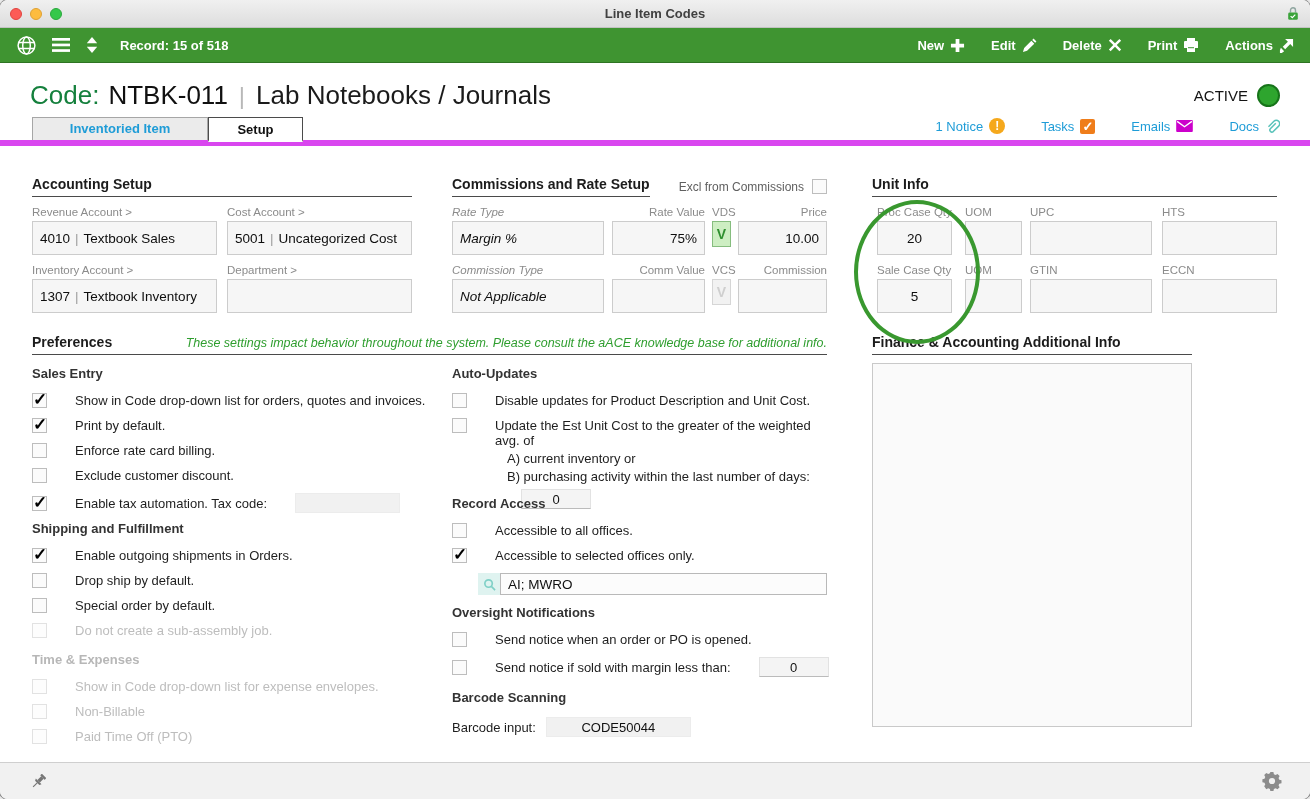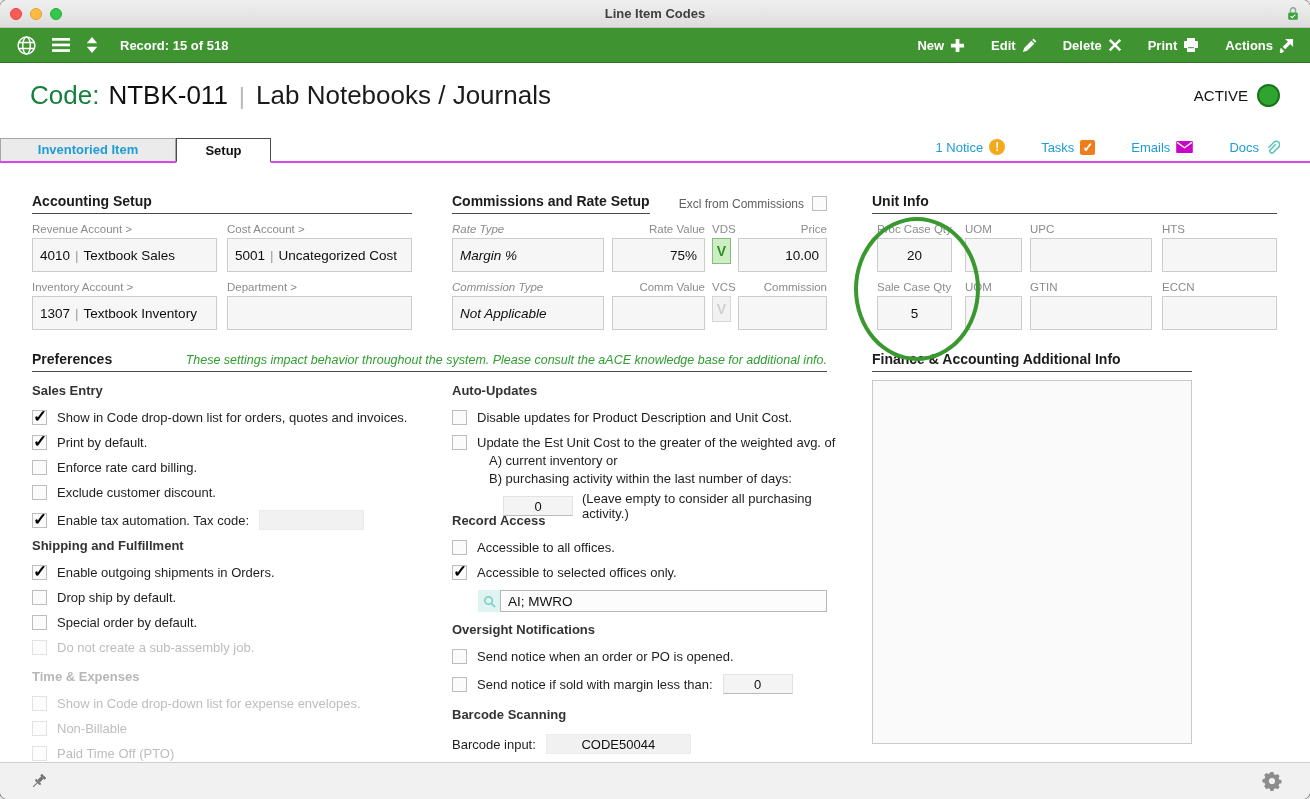--- a/index.html
+++ b/index.html
@@ -25,21 +25,21 @@
   
   .header{display:flex;align-items:center;padding:17px 30px 0 30px;}
   .code-label{color:#15803d;font-size:26px;}
   .code-val{color:#101010;font-size:26px;margin-left:9px;}
   .hsep{color:#b8b8b8;font-size:24px;margin:0 11px;}
   .item-name{color:#1b1b1b;font-size:26px;}
   .status{margin-left:auto;display:flex;align-items:center;gap:9px;}
   .status-label{font-size:15px;color:#141414;}
   .status-dot{width:19px;height:19px;border-radius:50%;background:#2ea52e;border:2px solid #17741a;box-sizing:content-box;}
   
-  .tabs{position:relative;margin-top:25px;border-bottom:2px solid #d946ef;display:flex;align-items:flex-end;height:25px;}
+  .tabs{position:relative;margin-top:4px;padding-left:32px;border-bottom:6px solid #d946ef;display:flex;align-items:flex-end;height:25px;}
   .tab{box-sizing:border-box;text-align:center;font-size:13px;font-weight:bold;cursor:pointer;}
   .tab.inactive{width:176px;height:23px;line-height:22px;background:#ebebeb;border:1px solid #a6a6a6;border-bottom:none;color:#1e9cd7;}
   .tab.active{width:95px;height:25px;line-height:24px;background:#fff;border:1px solid #4b4b4b;border-bottom:2px solid #fff;margin-bottom:-2px;color:#101010;}
   .tab-links{position:absolute;right:30px;bottom:6px;display:flex;gap:36px;}
   .tlink{display:flex;gap:6px;align-items:center;color:#1e9cd7;font-size:13px;cursor:pointer;text-align:center;}
   .notice-ic{width:16px;height:16px;border-radius:50%;background:#f5a81c;color:#fff;font-weight:bold;font-size:12px;
              display:flex;align-items:center;justify-content:center;}
   .tasks-ic{width:15px;height:15px;background:#ef7d1a;border-radius:2px;color:#fff;font-weight:bold;font-size:13px;
             display:flex;align-items:center;justify-content:center;}
   
@@ -64,21 +64,21 @@
   .vbox{width:19px;height:26px;box-sizing:border-box;display:flex;align-items:center;justify-content:center;
         font-weight:bold;font-size:14px;cursor:pointer;}
   .vbox.on{background:#cdeec2;border:1px solid #86bd7e;color:#2f8f2f;}
   .vbox.off{background:#f2f2f2;border:1px solid #d6d6d6;color:#cfcfcf;}
   
   .uirow{display:flex;padding-left:5px;}
   .u1{width:75px;} .u2{width:57px;margin-left:13px;} .u3{width:122px;margin-left:8px;} .u4{width:115px;margin-left:10px;}
   
   .sub-title{font-size:13px;font-weight:bold;color:#333;margin-bottom:12px;}
   .sub-title[data-disabled="true"]{color:#b7b7b7;}
-  .cbrow{display:flex;align-items:center;gap:10px;margin-bottom:10px;}
+  .cbrow{display:flex;align-items:center;gap:28px;margin-bottom:10px;}
   .cbrow.top{align-items:flex-start;}
   .cb{width:15px;height:15px;box-sizing:border-box;border:1px solid #bdbdbd;background:#fbfbfb;position:relative;flex:none;cursor:pointer;}
   .cb[data-checked="true"]::after{content:"\2713";position:absolute;left:0;top:-5px;font-size:17px;font-weight:bold;color:#000;}
   .cbl{font-size:13px;color:#1e1e1e;}
   .cbrow[data-disabled="true"] .cbl{color:#bdbdbd;}
   .cbrow[data-disabled="true"] .cb{border-color:#e2e2e2;background:#fdfdfd;}
   .subline{font-size:13px;color:#1e1e1e;margin:3px 0 0 12px;}
   .daysrow{display:flex;align-items:center;gap:9px;margin:5px 0 0 26px;}
   input.mini{width:70px;height:20px;background:#f4f4f4;border:1px solid #e2e2e2;border-bottom:1px solid #bbb;
              text-align:center;font:inherit;font-size:13px;color:#111;box-sizing:border-box;}
@@ -424,21 +424,20 @@
         <span class="cbl">Disable updates for Product Description and Unit Cost.</span>
       </div>
       <div class="cbrow top">
         <span class="cb" data-checked="false"></span>
         <div>
           <span class="cbl">Update the Est Unit Cost to the greater of the weighted avg. of</span>
           <div class="subline">A) current inventory or</div>
           <div class="subline">B) purchasing activity within the last number of days:</div>
           <div class="daysrow">
             <input class="mini" value="0" style="">
-            <span class="cbl">(Leave empty to consider all purchasing activity.)</span>
           </div>
         </div>
       </div>
     </div>
 
     <div class="sec" style="left:452px;top:350px;width:375px;">
       <div class="sub-title">Record Access</div>
       <div class="cbrow">
         <span class="cb" data-checked="false"></span>
         <span class="cbl">Accessible to all offices.</span>

